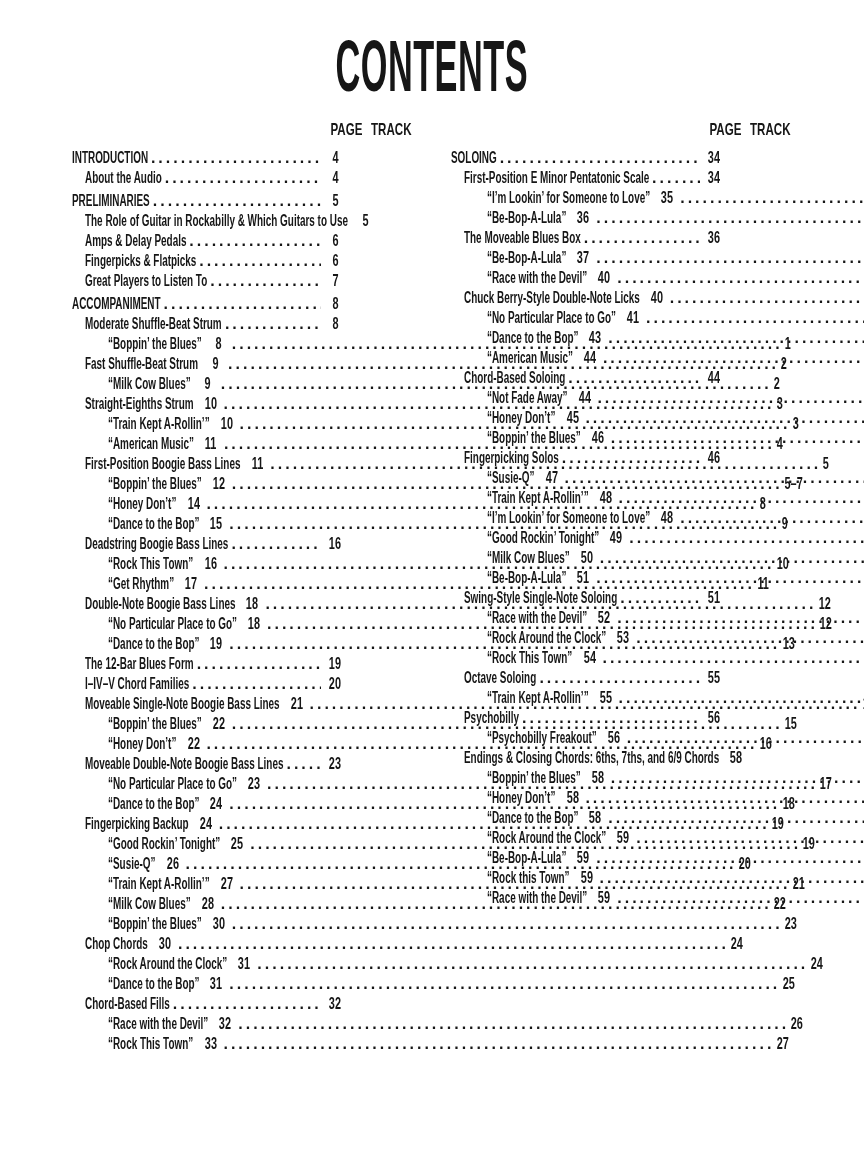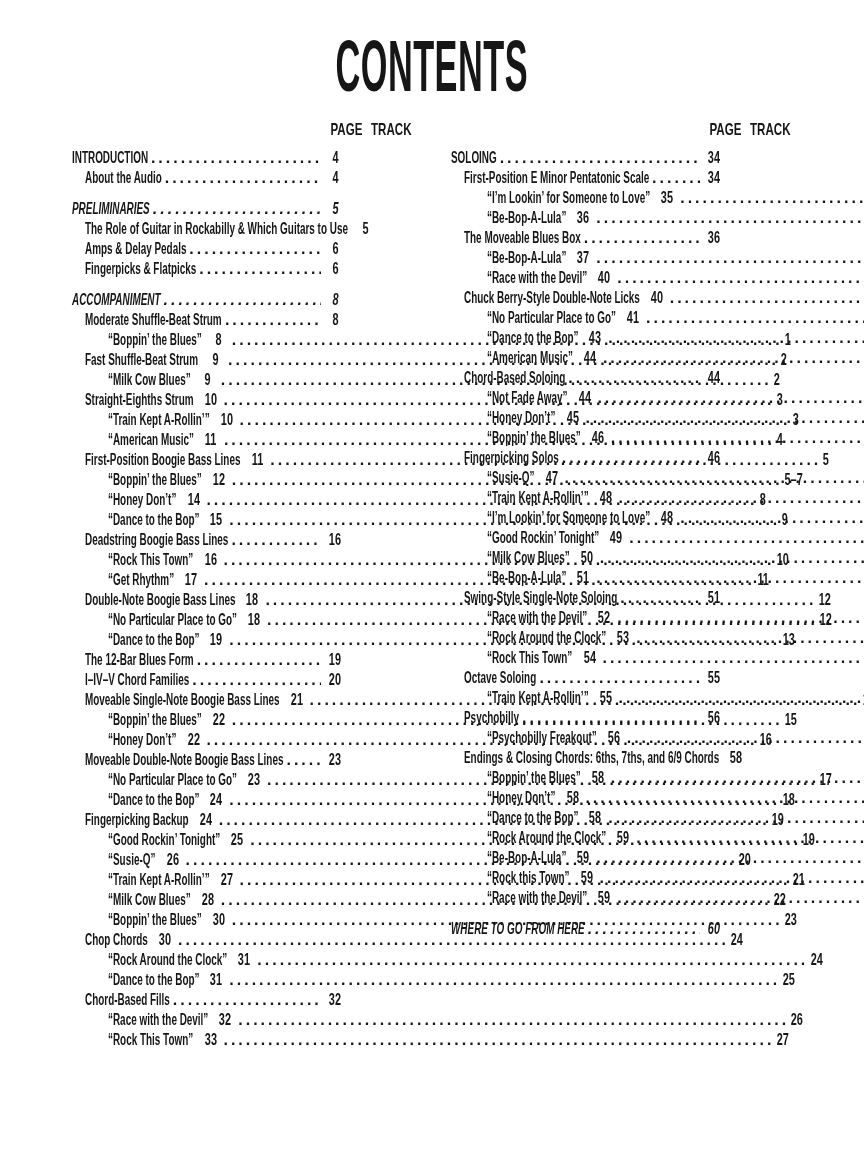--- a/index.html
+++ b/index.html
@@ -13,21 +13,21 @@
   .title{
     display:inline-block;font-size:73px;line-height:1.04;letter-spacing:1px;
     transform:scaleX(0.47);transform-origin:center;white-space:nowrap;
   }
   .columns{display:flex;margin:16px 74px 0 72px;gap:40px;}
   .col{flex:1 1 0;min-width:0;}
   .row{display:flex;align-items:baseline;line-height:20px;font-size:16px;}
   .header-row{margin-bottom:8px;font-size:17px;}
   .lvl1{padding-left:13px;}
   .lvl2{padding-left:36px;}
-  .gap{margin-top:11px;font-style:italic;}
+  .gap{margin-top:3px;}
   .lab{
     display:inline-block;flex:0 0 auto;white-space:nowrap;
     transform:scaleX(0.62);transform-origin:0 50%;
   }
   .dots{
     flex:1 1 0;min-width:0;overflow:hidden;white-space:nowrap;
     letter-spacing:3px;margin-left:3px;margin-right:2px;
   }
   .dots::after{content:"..........................................................................";}
   .dots.nodots::after{content:"";}
@@ -107,20 +107,29 @@
         </div>
         <div class="row lvl1">
           <span class="lab" style="margin-right: -68.4px;">Fingerpicks &amp; Flatpicks</span>
           <span class="dots"></span>
           <span class="cell page"><span class="num">6</span></span>
           <span class="tail">
             <span class="dots nodots"></span>
             <span class="cell track"><span class="num" style="margin-left: 0px;"></span></span>
           </span>
         </div>
+        <div class="row lvl1">
+          <span class="lab" style="margin-right: -74.86px;">Great Players to Listen To</span>
+          <span class="dots"></span>
+          <span class="cell page"><span class="num">7</span></span>
+          <span class="tail">
+            <span class="dots nodots"></span>
+            <span class="cell track"><span class="num" style="margin-left: 0px;"></span></span>
+          </span>
+        </div>
         <div class="row lvl0 section gap">
           <span class="lab" style="margin-right: -54.34px;">ACCOMPANIMENT</span>
           <span class="dots"></span>
           <span class="cell page"><span class="num">8</span></span>
           <span class="tail">
             <span class="dots nodots"></span>
             <span class="cell track"><span class="num" style="margin-left: 0px;"></span></span>
           </span>
         </div>
         <div class="row lvl1">
@@ -776,25 +785,16 @@
           </span>
         </div>
         <div class="row lvl2">
           <span class="lab" style="margin-right: -61.56px;">“Race with the Devil”</span>
           <span class="dots"></span>
           <span class="cell page"><span class="num">59</span></span>
           <span class="tail">
             <span class="dots"></span>
           </span>
         </div>
-        <div class="row lvl0 section gap">
-          <span class="lab" style="margin-right: -82.08px;">WHERE TO GO FROM HERE</span>
-          <span class="dots"></span>
-          <span class="cell page"><span class="num">60</span></span>
-          <span class="tail">
-            <span class="dots nodots"></span>
-            <span class="cell track"><span class="num" style="margin-left: 0px;"></span></span>
-          </span>
-        </div>
       </div>
   </div>
 
 </div>
 
 </body></html>

